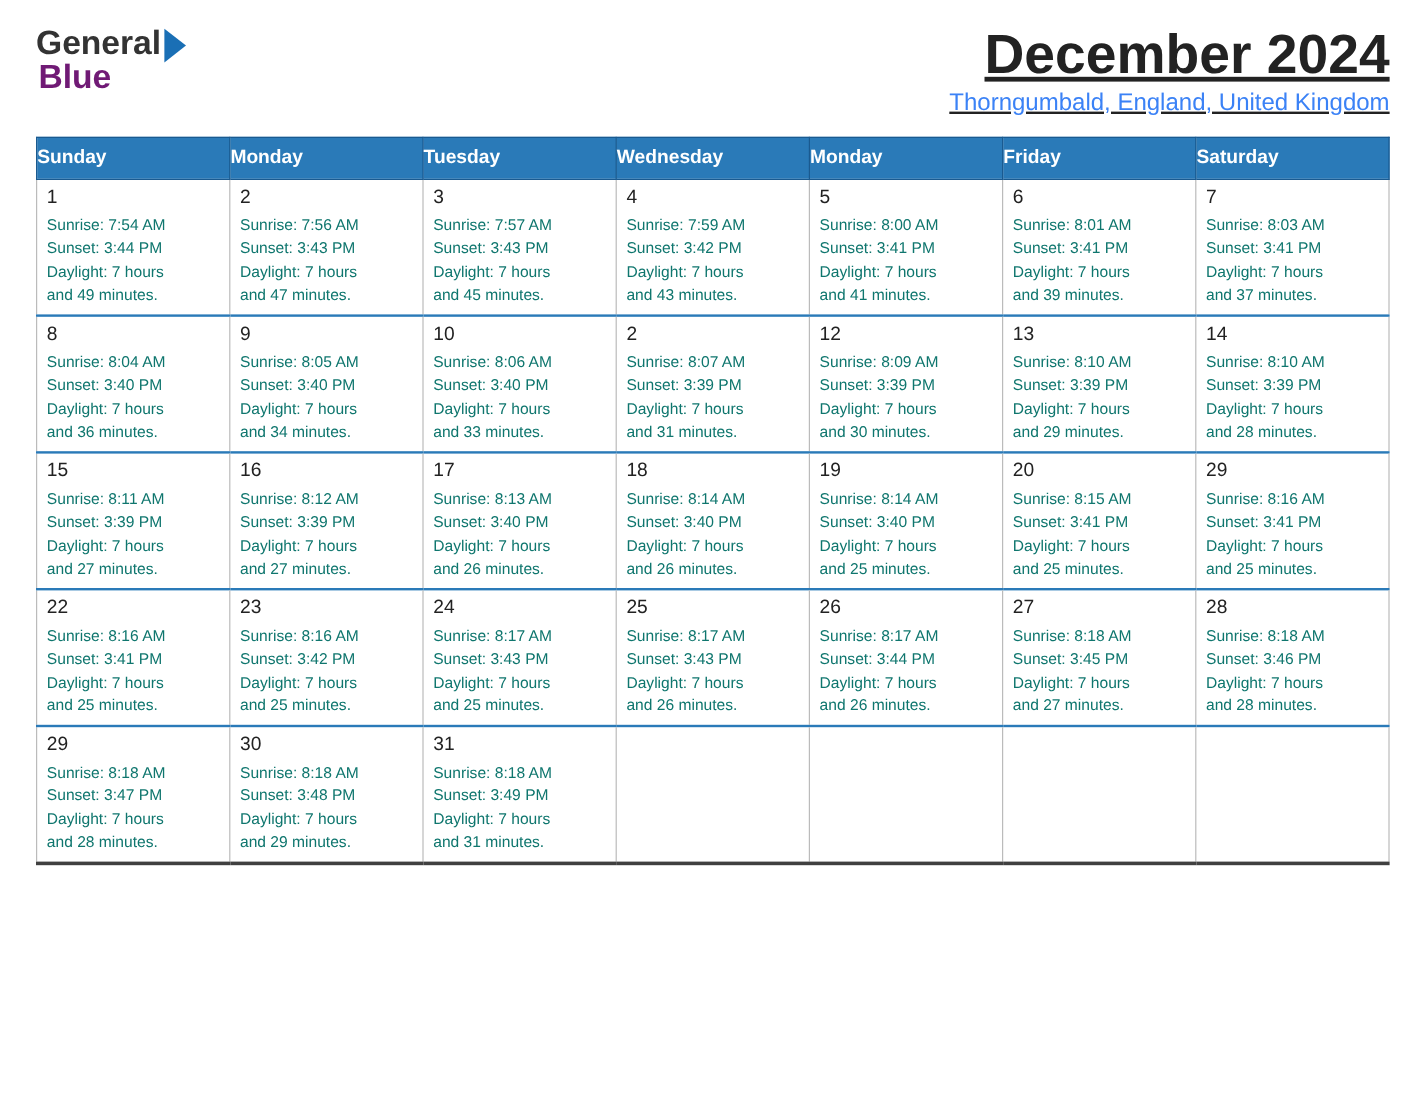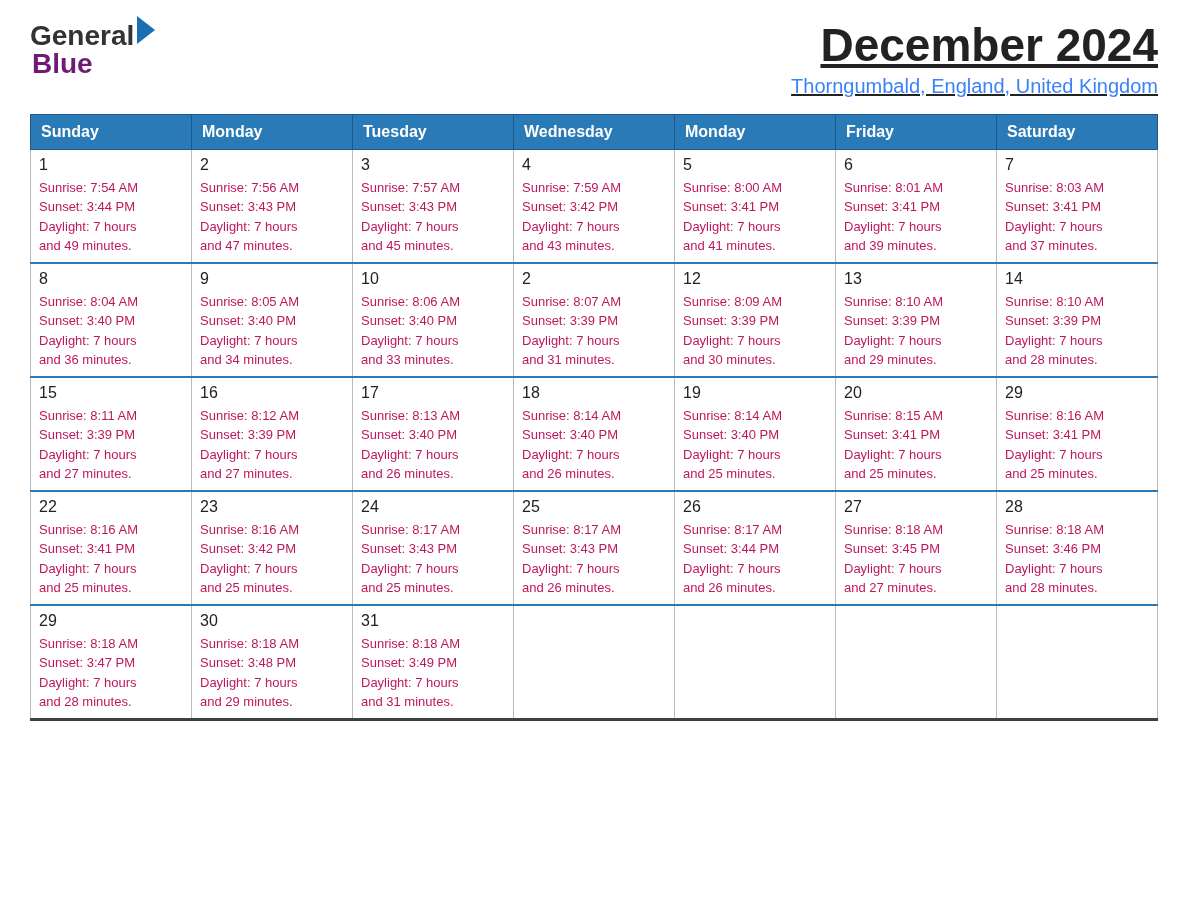--- a/index.html
+++ b/index.html
@@ -17,21 +17,21 @@
       align-items: flex-start;
       margin-bottom: 16px;
     }
     .logo {
       display: flex;
       flex-direction: column;
       align-items: flex-start;
     }
     .logo-text {
       display: flex;
-      align-items: flex-start;
+      align-items: flex-end;
     }
     .logo-general {
       font-size: 28px;
       font-weight: bold;
       color: #333;
     }
     .logo-blue-arrow {
       width: 0;
       height: 0;
       border-left: 18px solid #1a6fb5;
@@ -65,21 +65,21 @@
     .calendar {
       width: 100%;
       border-collapse: collapse;
       border: 1px solid #999;
     }
     .calendar th {
       background: #2a7ab8;
       color: #fff;
       font-size: 16px;
       font-weight: bold;
-      padding: 8px 10px;
+      padding: 8px 0;
       text-align: left;
       border: 1px solid #1a5a90;
     }
     .calendar td {
       border: 1px solid #bbb;
       vertical-align: top;
       padding: 6px 8px;
       width: calc(100% / 7);
       min-height: 100px;
     }
@@ -90,21 +90,21 @@
       border-bottom: 3px solid #404040;
     }
     .day-number {
       font-size: 16px;
       font-weight: normal;
       color: #222;
       margin-bottom: 4px;
     }
     .day-info {
       font-size: 13px;
-      color: #be185d;
+      color: #0f766e;
       line-height: 1.5;
     }
     .empty-cell {
       background: #fff;
     }
   </style>
 </head>
 <body>
 
 <div class="header">

